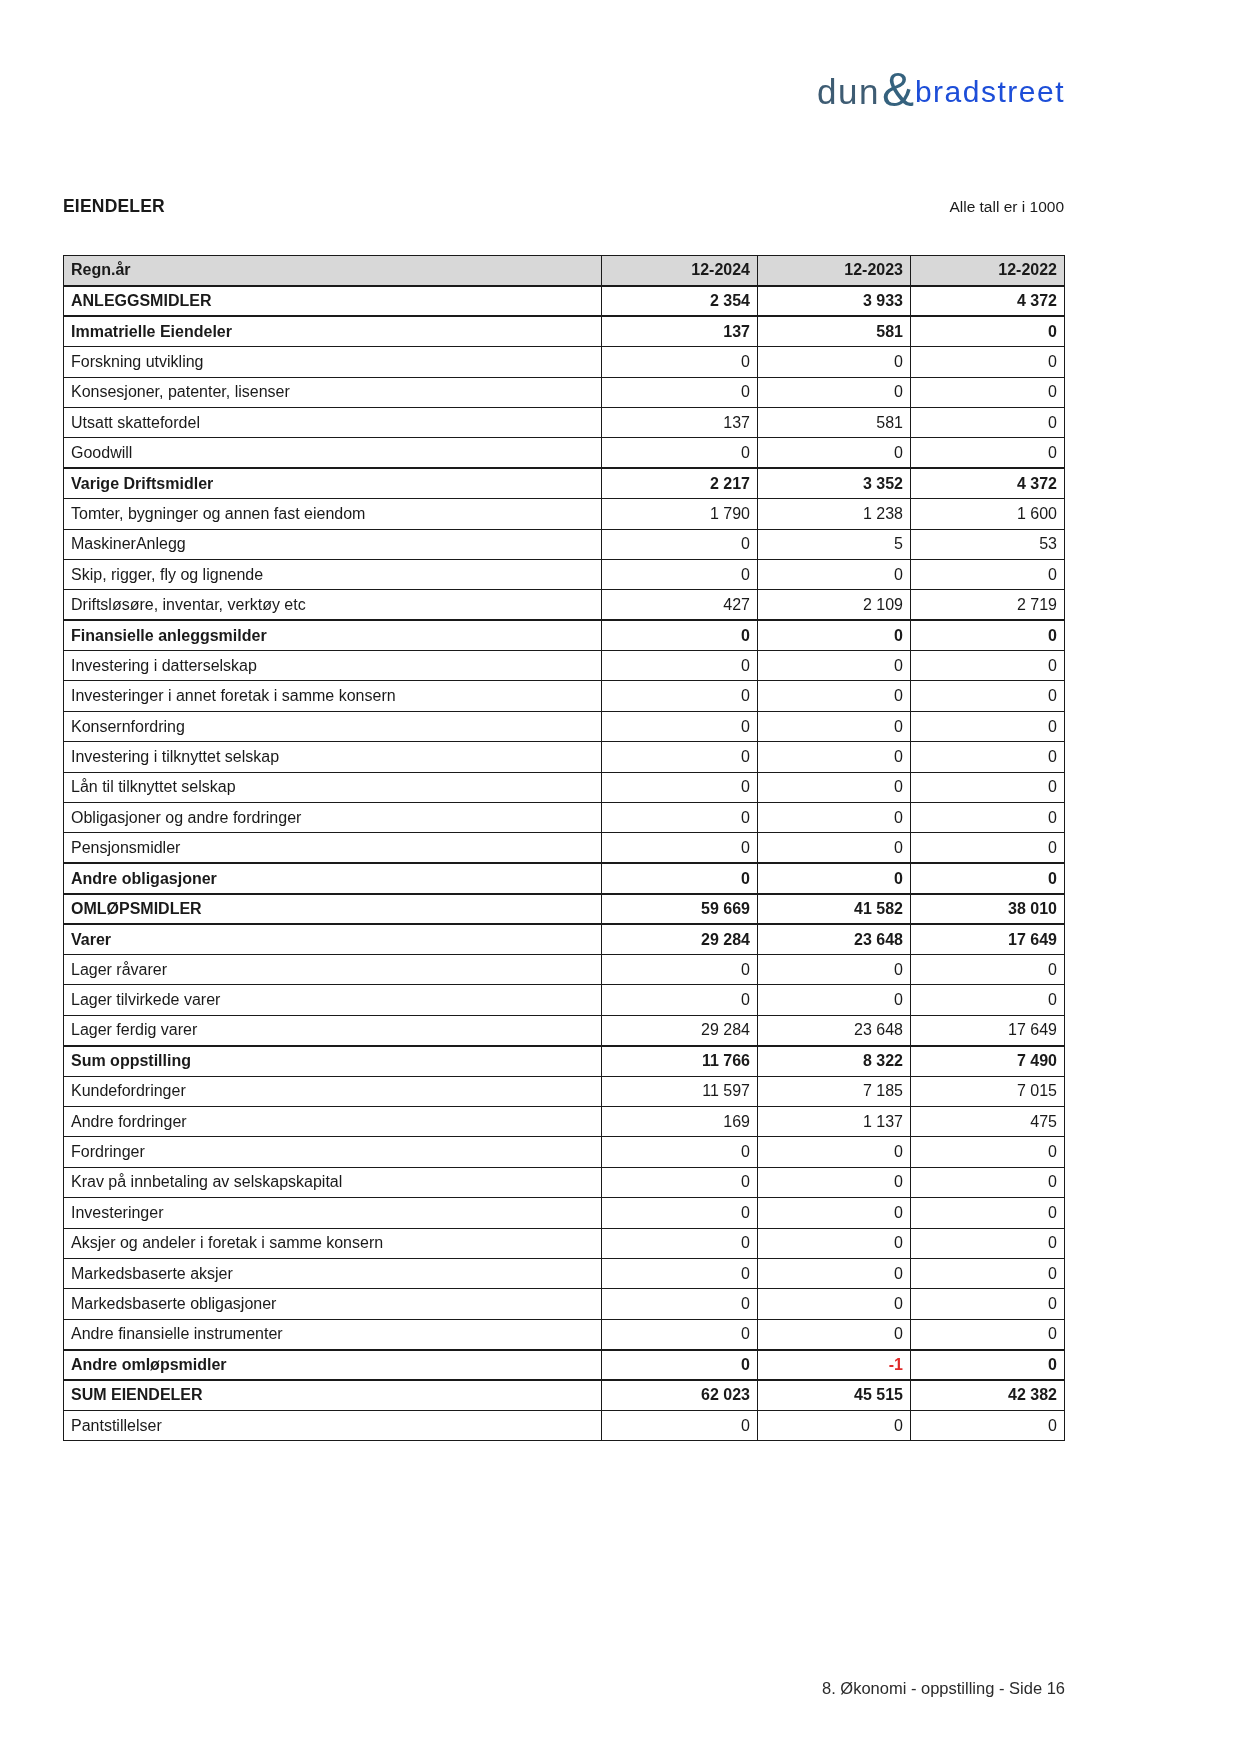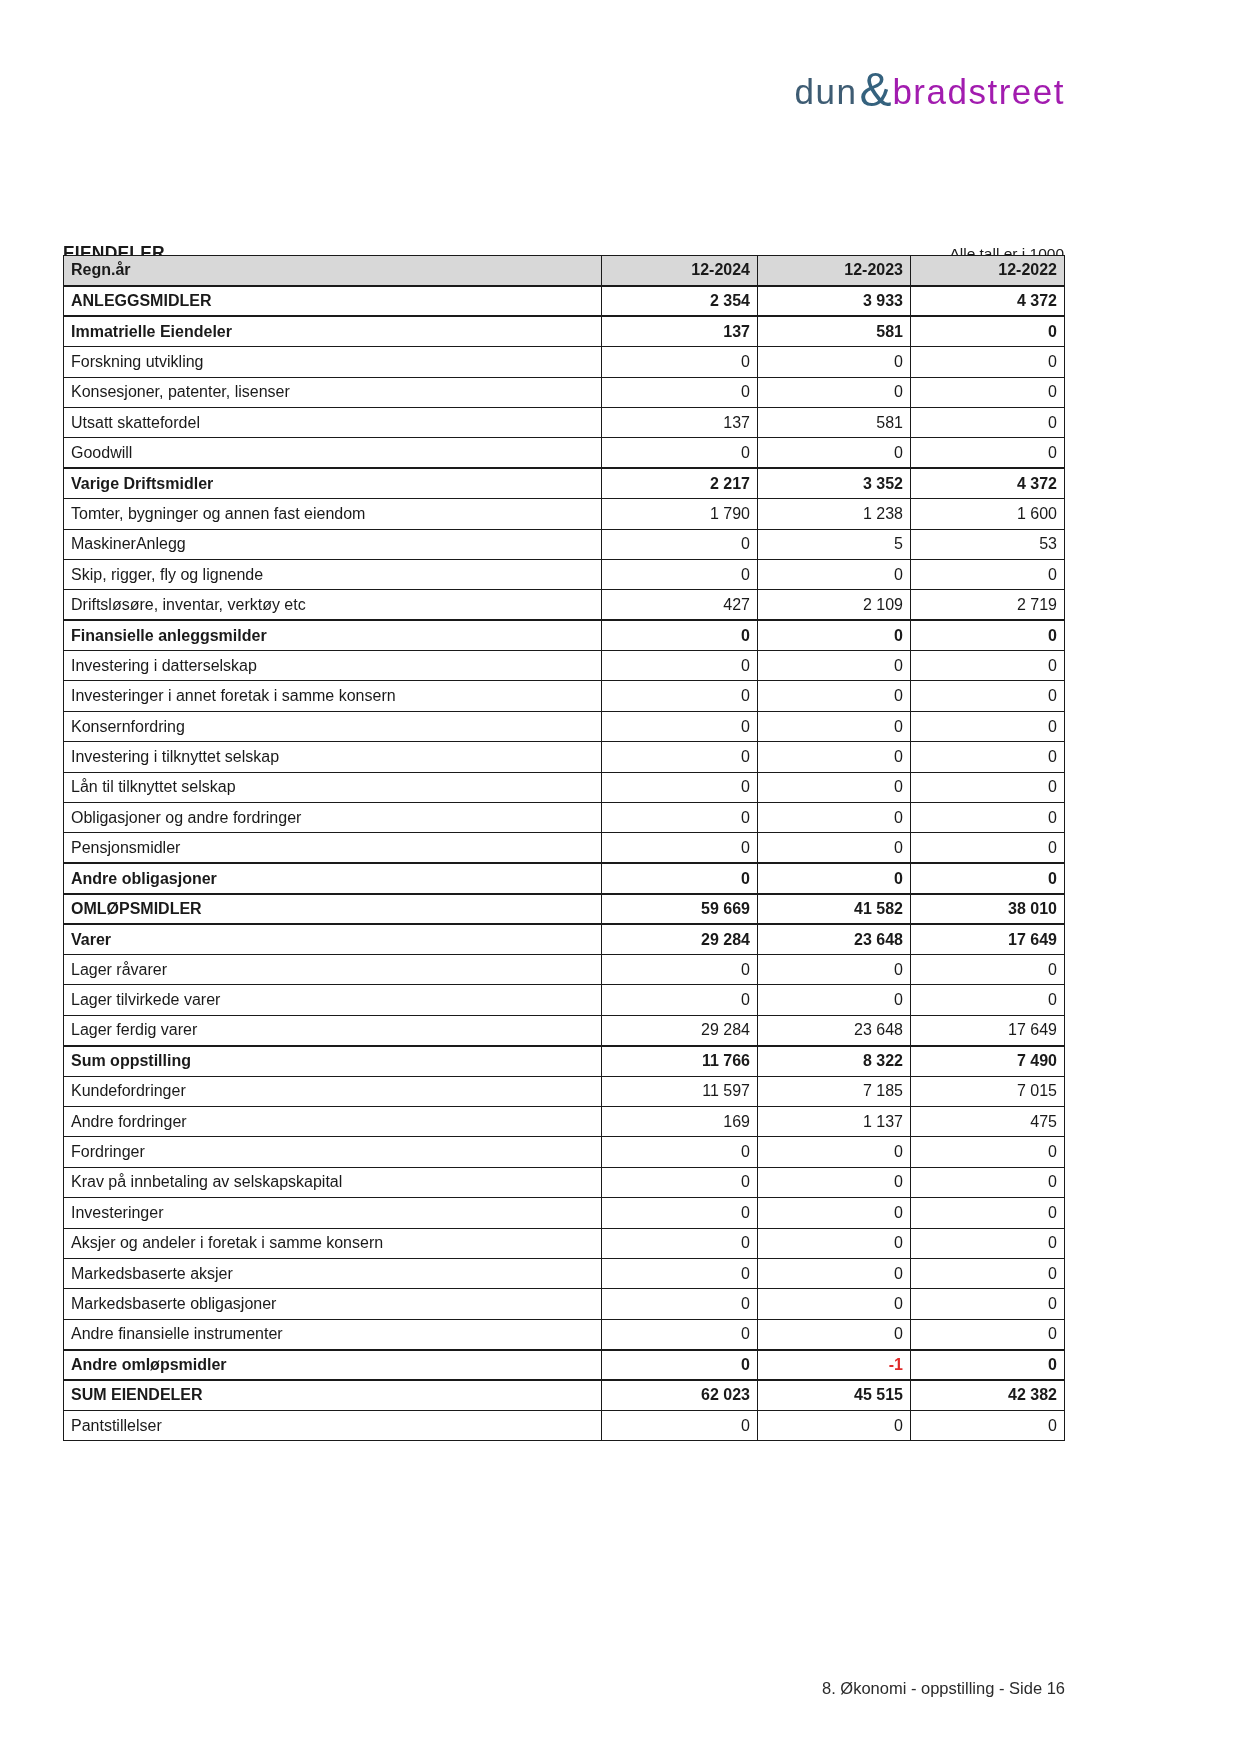--- a/index.html
+++ b/index.html
@@ -28,35 +28,34 @@
     letter-spacing: 1.5px;
     color: #3e5c73;
   }
   .logo-amp {
     font-size: 48px;
     line-height: 40px;
     color: #35627e;
     margin: 0 1px 4px 2px;
   }
   .logo-bradstreet {
-    font-size: 35px;
+    font-size: 30px;
     letter-spacing: 1.5px;
-    color: #a21caf;
+    color: #1d4ed8;
   }
 
   
   .title-row {
     position: absolute;
     left: 63px;
     top: 196px;
     width: 1001px;
     display: flex;
     justify-content: space-between;
     align-items: baseline;
-    margin-top: 47px;
   }
   .page-title {
     font-size: 17.5px;
     font-weight: bold;
     letter-spacing: 0.2px;
   }
   .units-note {
     font-size: 15.5px;
   }
 

